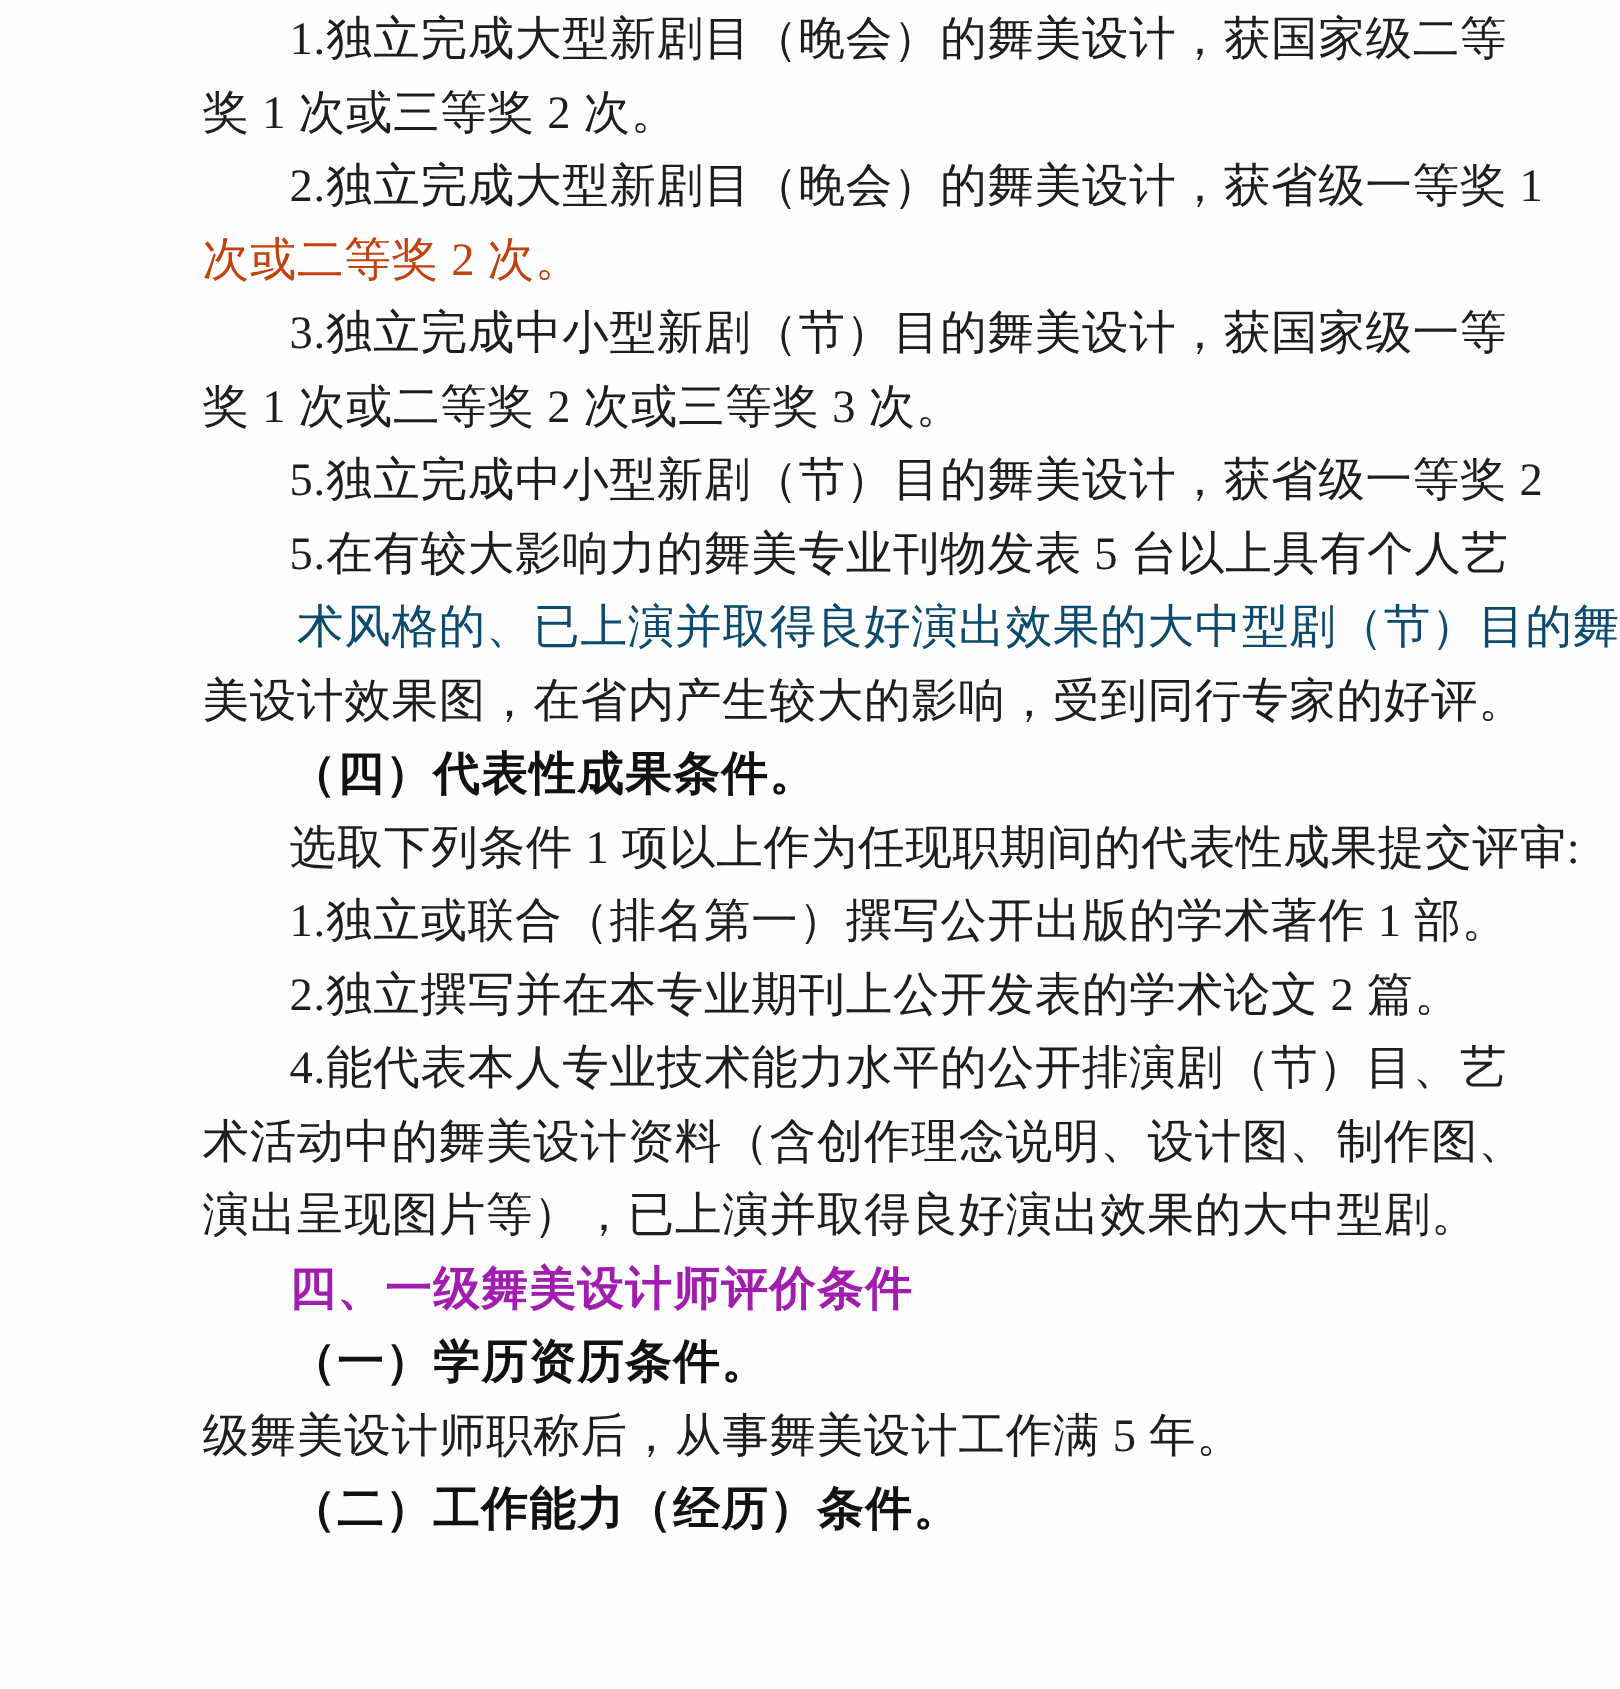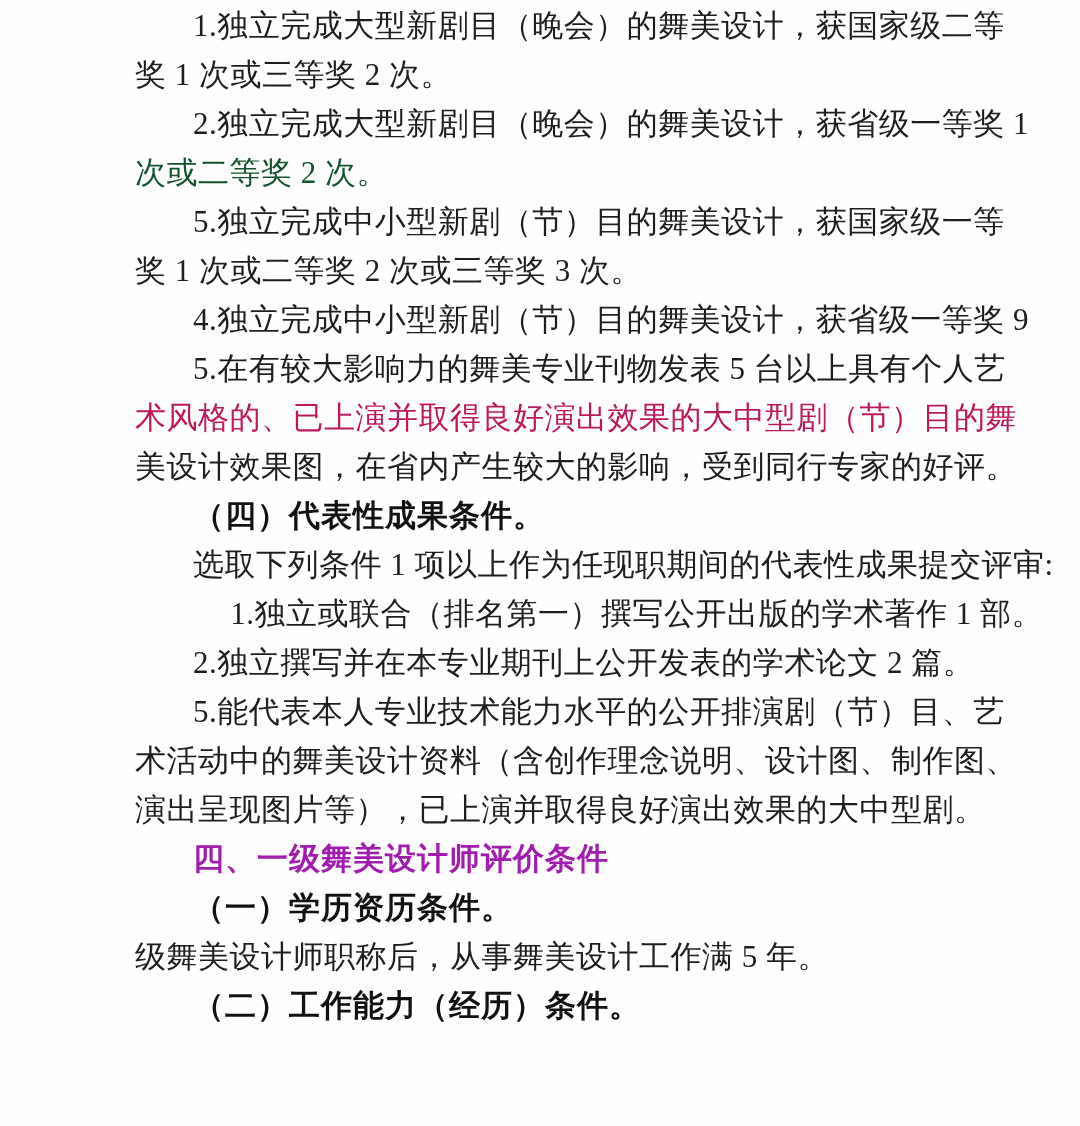--- a/index.html
+++ b/index.html
@@ -48,48 +48,48 @@
 <body>
 
 <div class="page" style="background: rgb(254, 254, 254);">
   <div class="text-block" id="doc">
       <div class="paragraph">
         <div class="line indent" style="color: rgb(30, 30, 30);">1.独立完成大型新剧目（晚会）的舞美设计，获国家级二等</div>
         <div class="line" style="color: rgb(30, 30, 30);">奖 1 次或三等奖 2 次。</div>
       </div>
       <div class="paragraph">
         <div class="line indent" style="color: rgb(30, 30, 30);">2.独立完成大型新剧目（晚会）的舞美设计，获省级一等奖 1</div>
-        <div class="line" style="color: #14532d;">次或二等奖 2 次。</div>
+        <div class="line" style="color: #c2410c;">次或二等奖 2 次。</div>
       </div>
       <div class="paragraph">
-        <div class="line indent" style="color: rgb(30, 30, 30);">5.独立完成中小型新剧（节）目的舞美设计，获国家级一等</div>
+        <div class="line indent" style="color: rgb(30, 30, 30);">3.独立完成中小型新剧（节）目的舞美设计，获国家级一等</div>
         <div class="line" style="color: rgb(30, 30, 30);">奖 1 次或二等奖 2 次或三等奖 3 次。</div>
       </div>
       <div class="paragraph">
-        <div class="line indent" style="color: rgb(30, 30, 30);">4.独立完成中小型新剧（节）目的舞美设计，获省级一等奖 9</div>
+        <div class="line indent" style="color: rgb(30, 30, 30);">5.独立完成中小型新剧（节）目的舞美设计，获省级一等奖 2</div>
       </div>
       <div class="paragraph">
         <div class="line indent" style="color: rgb(30, 30, 30);">5.在有较大影响力的舞美专业刊物发表 5 台以上具有个人艺</div>
-        <div class="line" style="color: #be185d;">术风格的、已上演并取得良好演出效果的大中型剧（节）目的舞</div>
+        <div class="line" style="color: #0c4a6e; text-align: right;">术风格的、已上演并取得良好演出效果的大中型剧（节）目的舞</div>
         <div class="line" style="color: rgb(30, 30, 30);">美设计效果图，在省内产生较大的影响，受到同行专家的好评。</div>
       </div>
       <div class="paragraph heading">
         <div class="line indent" style="color: rgb(17, 17, 17);">（四）代表性成果条件。</div>
       </div>
       <div class="paragraph">
         <div class="line indent" style="color: rgb(30, 30, 30);">选取下列条件 1 项以上作为任现职期间的代表性成果提交评审:</div>
       </div>
       <div class="paragraph">
-        <div class="line indent" style="color: rgb(30, 30, 30); text-align: center;">1.独立或联合（排名第一）撰写公开出版的学术著作 1 部。</div>
+        <div class="line indent" style="color: rgb(30, 30, 30);">1.独立或联合（排名第一）撰写公开出版的学术著作 1 部。</div>
       </div>
       <div class="paragraph">
         <div class="line indent" style="color: rgb(30, 30, 30);">2.独立撰写并在本专业期刊上公开发表的学术论文 2 篇。</div>
       </div>
       <div class="paragraph">
-        <div class="line indent" style="color: rgb(30, 30, 30);">5.能代表本人专业技术能力水平的公开排演剧（节）目、艺</div>
+        <div class="line indent" style="color: rgb(30, 30, 30);">4.能代表本人专业技术能力水平的公开排演剧（节）目、艺</div>
         <div class="line" style="color: rgb(30, 30, 30);">术活动中的舞美设计资料（含创作理念说明、设计图、制作图、</div>
         <div class="line" style="color: rgb(30, 30, 30);">演出呈现图片等），已上演并取得良好演出效果的大中型剧。</div>
       </div>
       <div class="paragraph heading">
         <div class="line indent" style="color: #a21caf;">四、一级舞美设计师评价条件</div>
       </div>
       <div class="paragraph heading">
         <div class="line indent" style="color: rgb(17, 17, 17);">（一）学历资历条件。</div>
       </div>
       <div class="paragraph">

